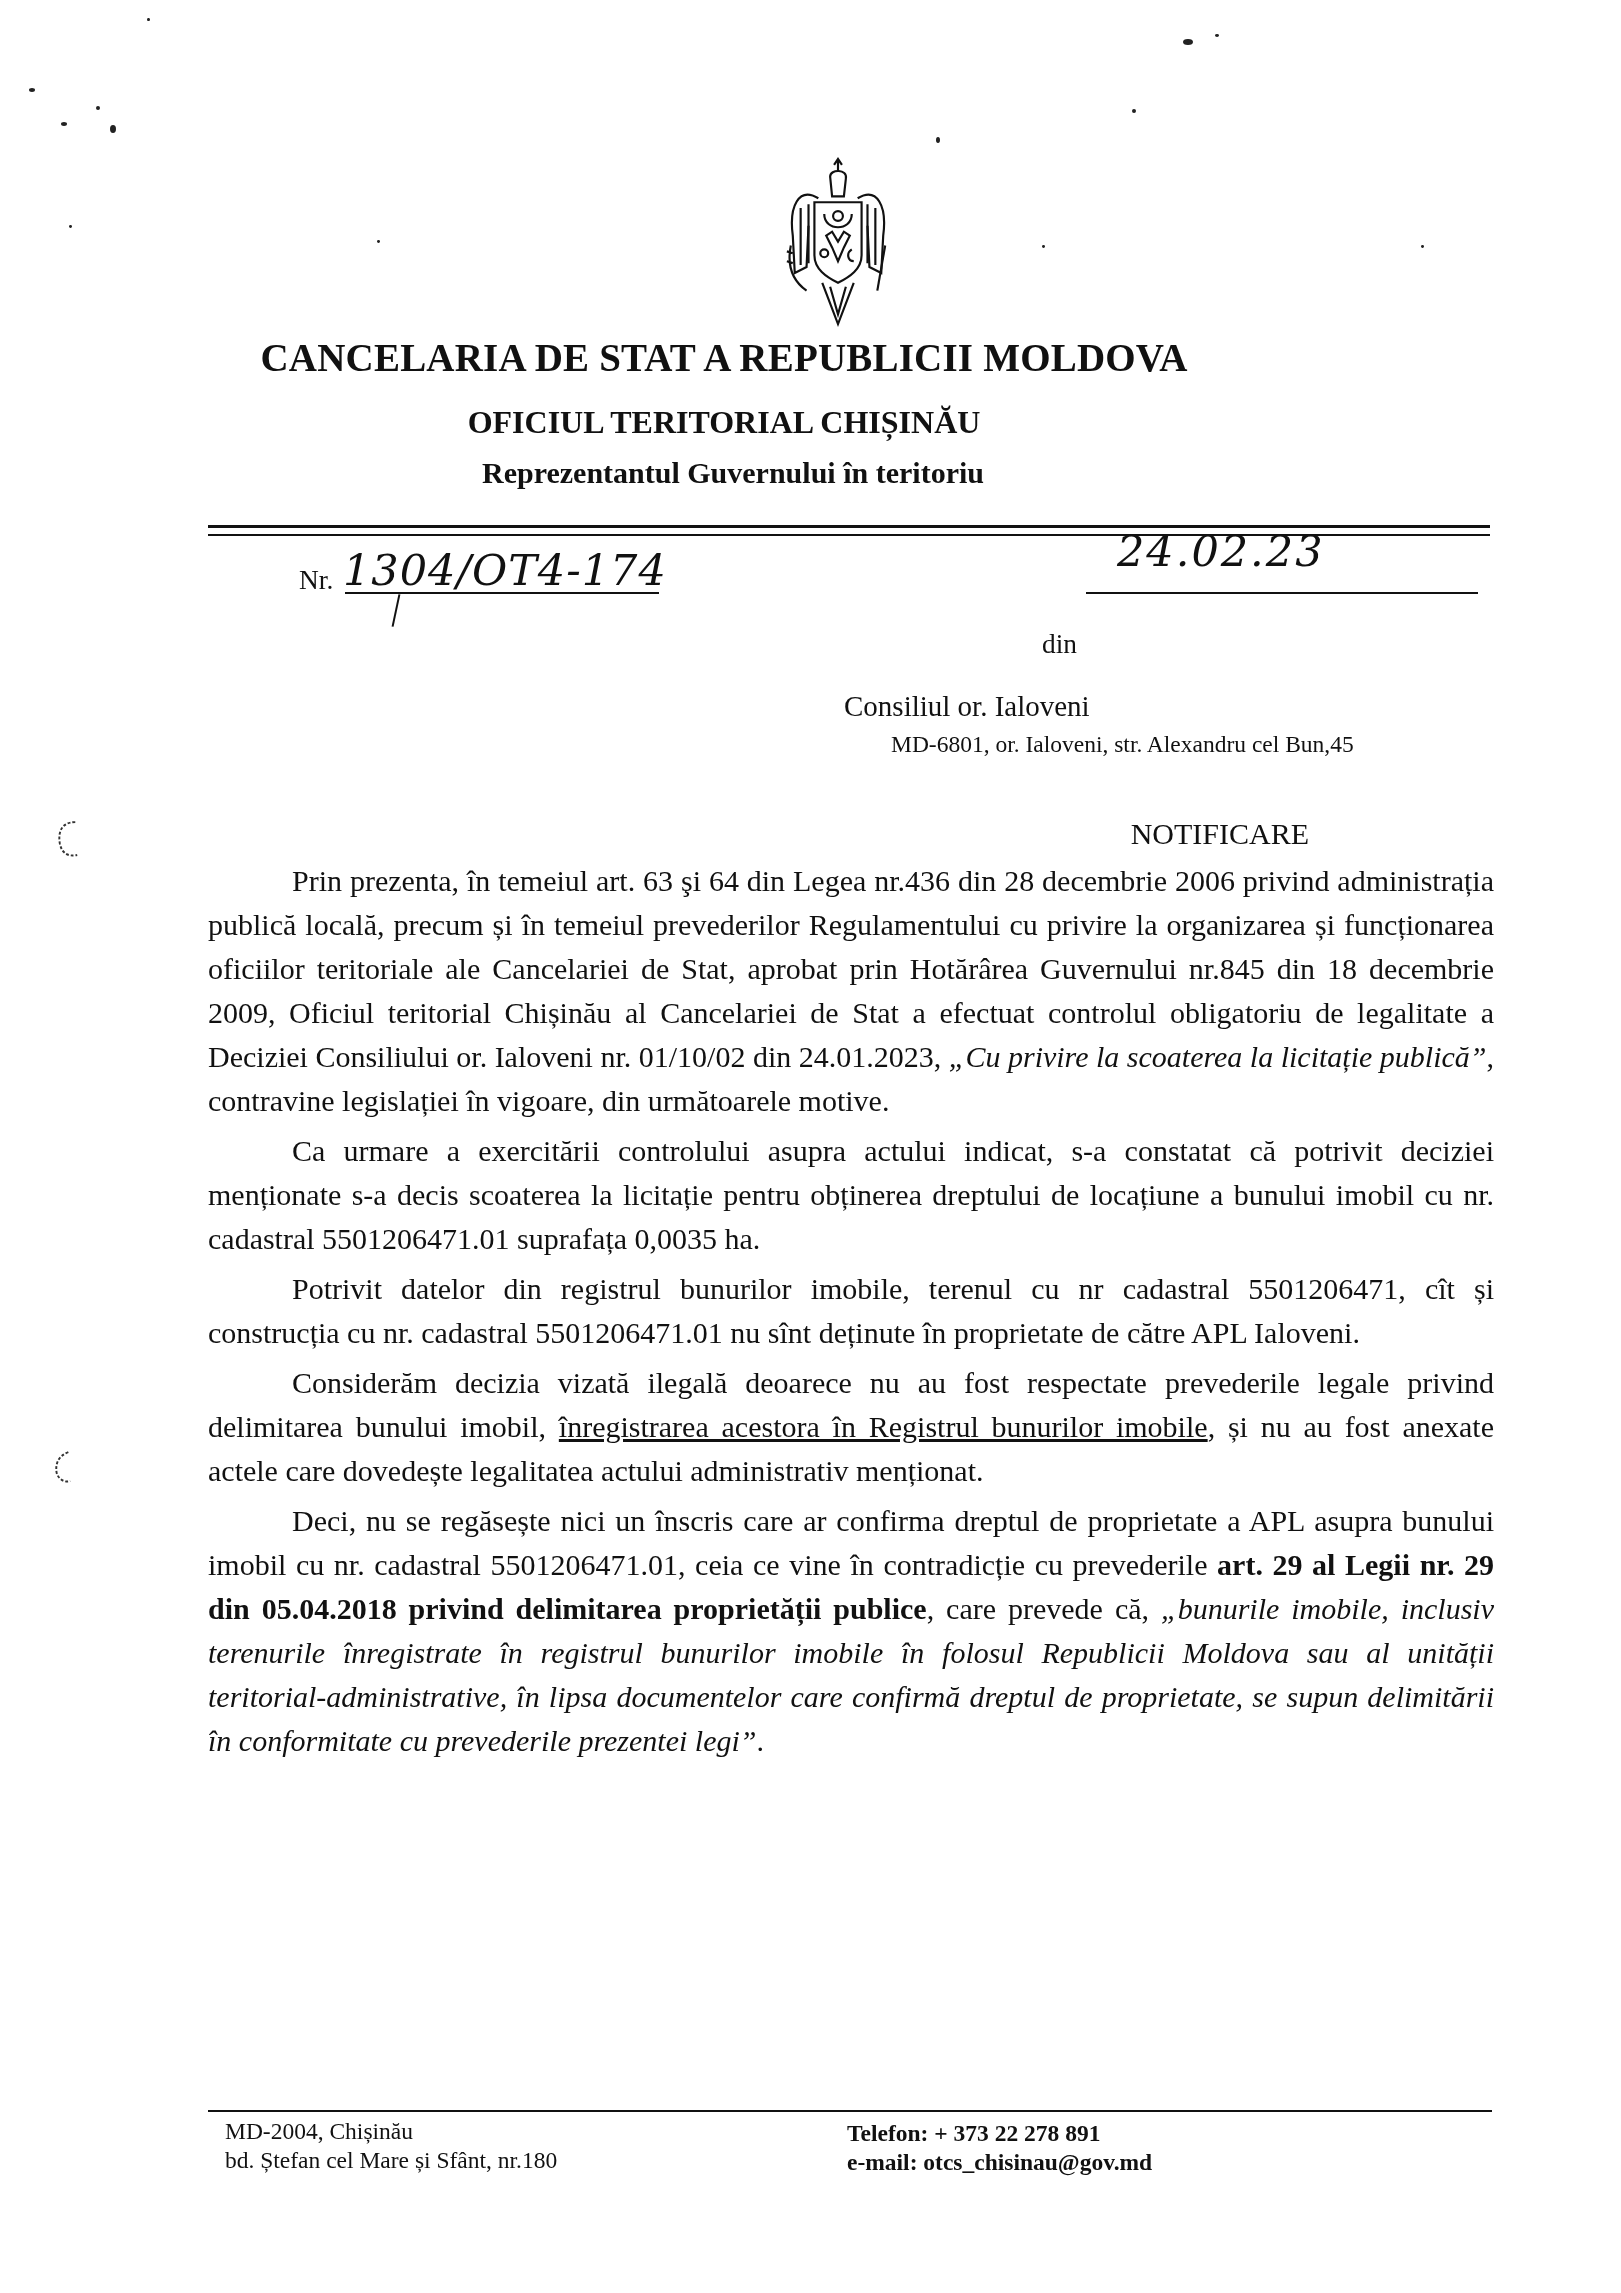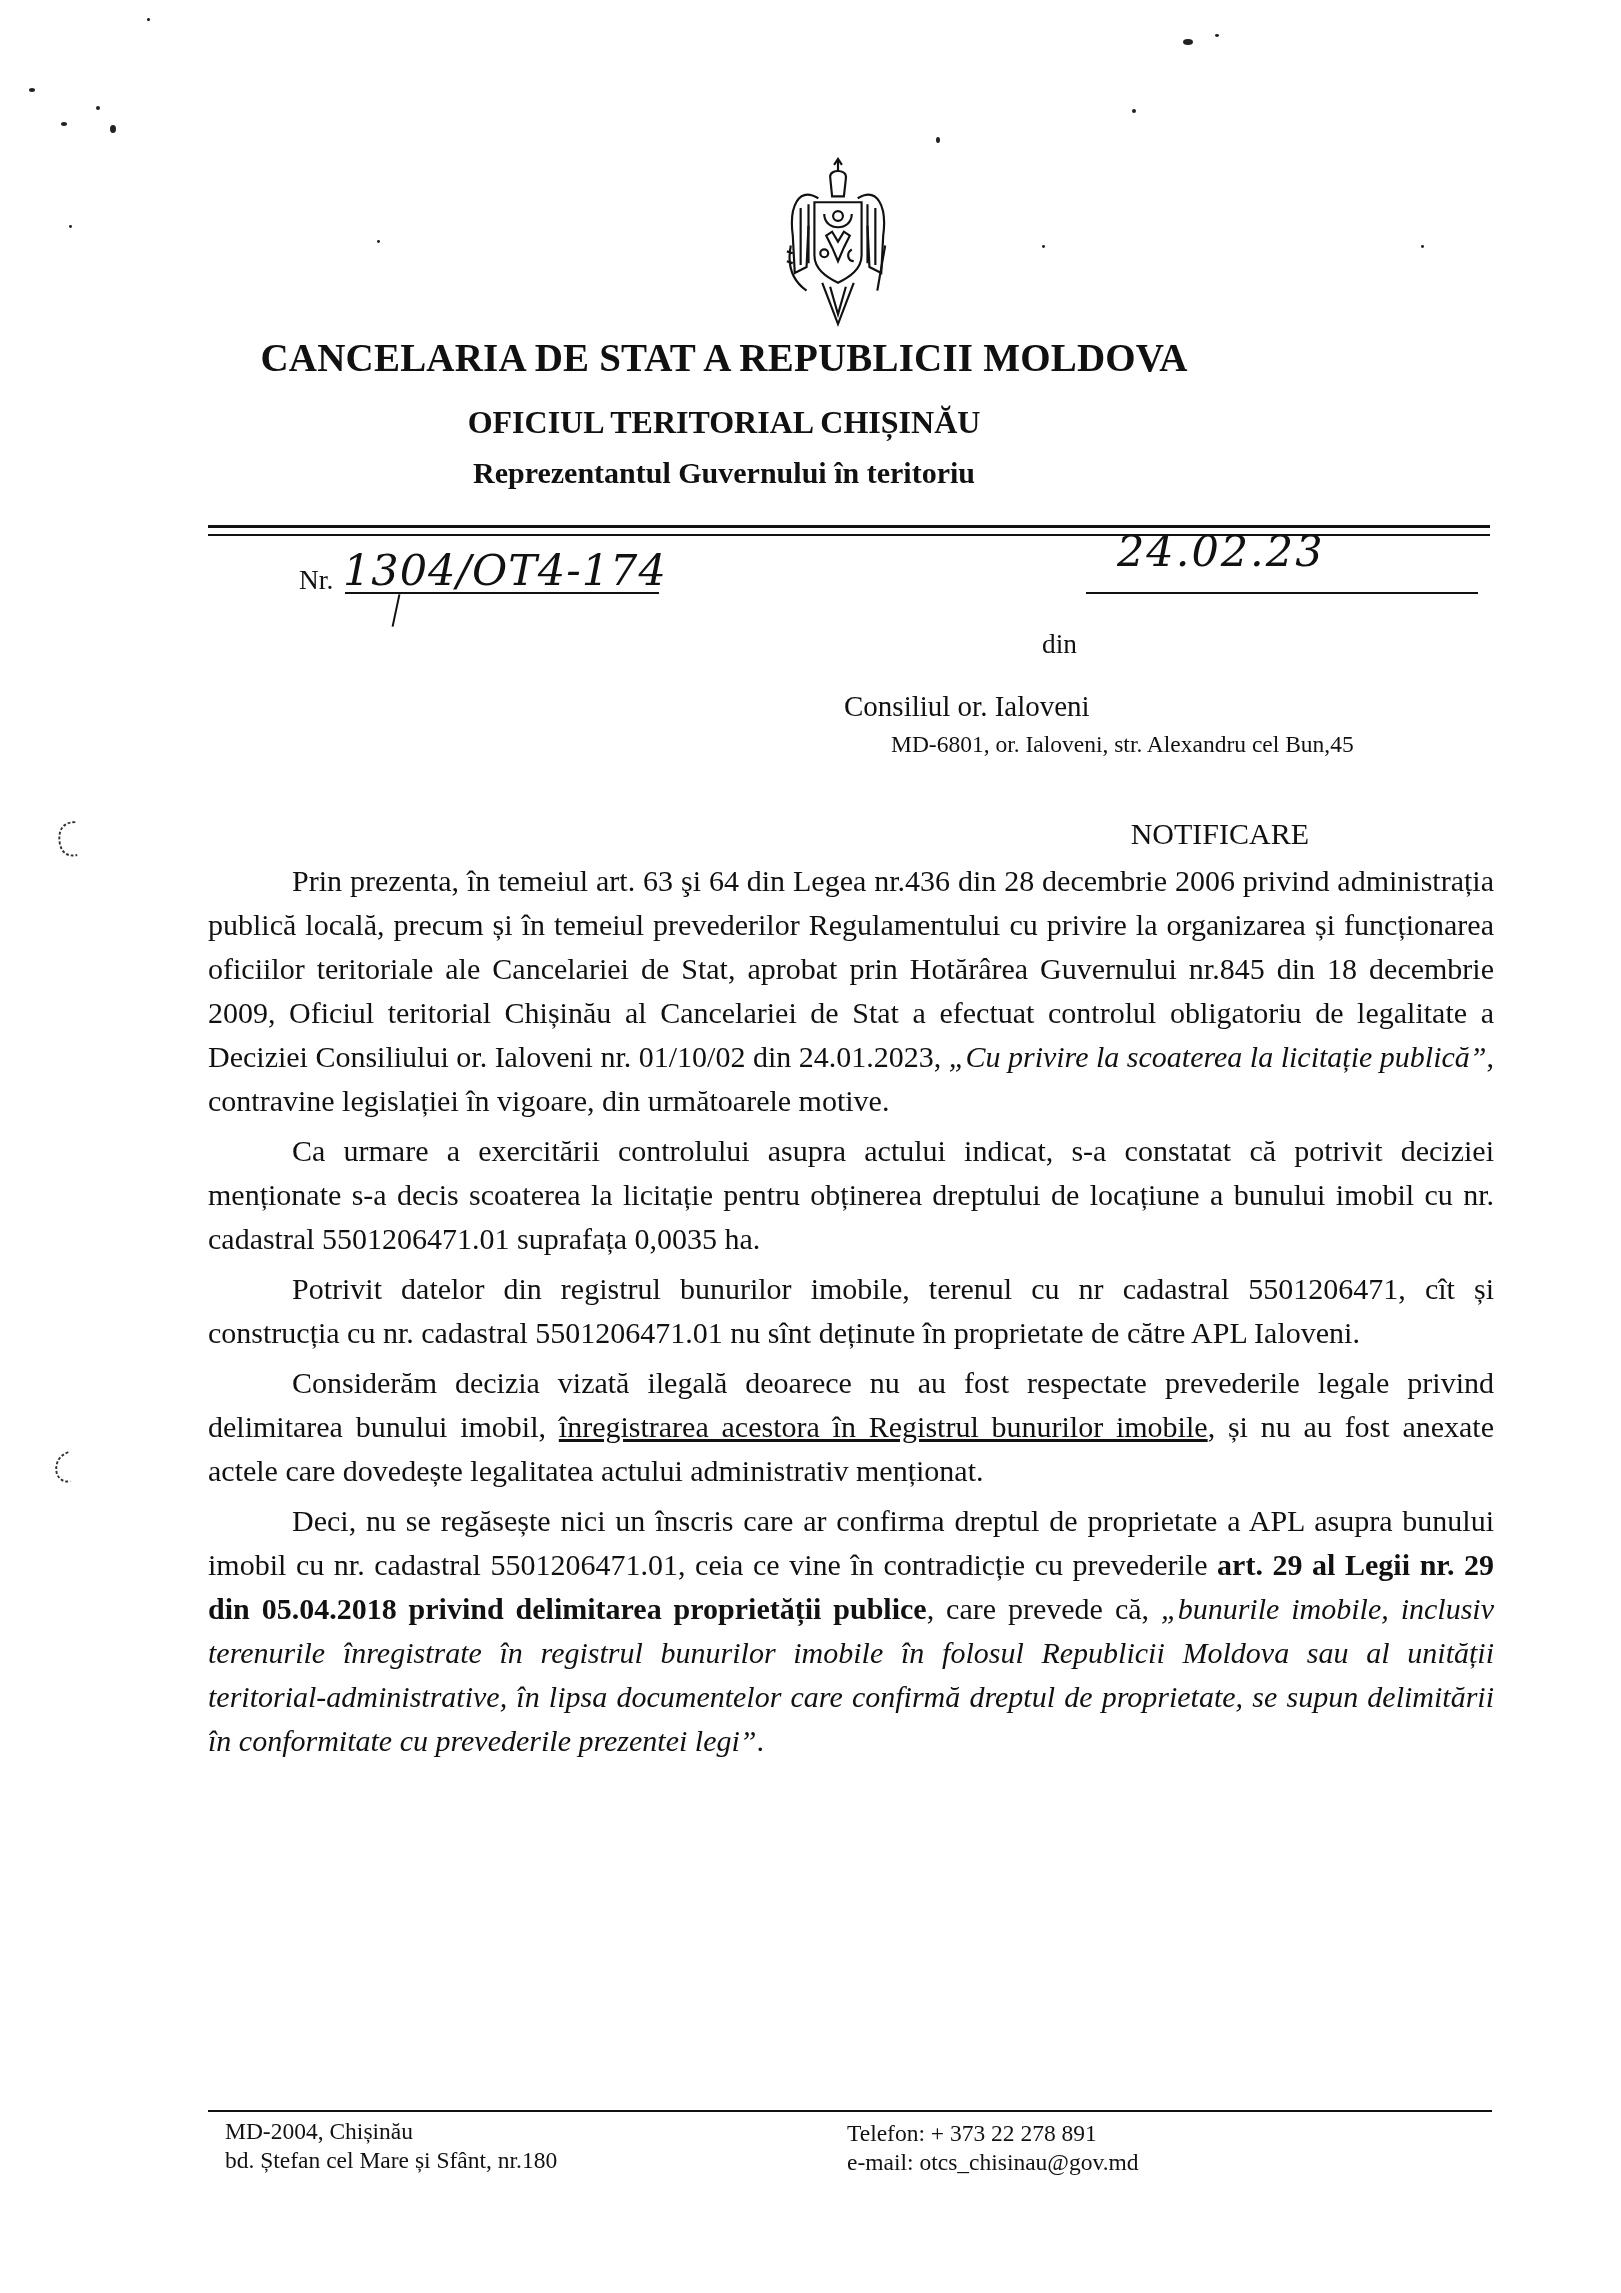--- a/index.html
+++ b/index.html
@@ -11,21 +11,21 @@
 
   
   .speck { position: absolute; background: #222; border-radius: 50%; }
 
   
   #coat { left: 779px; top: 157px; width: 118px; height: 172px; }
 
   .hdr { position: absolute; left: 0; width: 1448px; text-align: center; font-weight: bold; }
   #h1 { top: 335px; font-size: 39px; letter-spacing: 0.2px; }
   #h2 { top: 404px; font-size: 32px; }
-  #h3 { top: 456px; font-size: 30px; }
+  #h3 { top: 456px; font-size: 30px; padding-left: 9px; }
 
   .rule { position: absolute; left: 208px; width: 1282px; height: 2.9px; background: #111; }
   #rule1 { top: 525px; }
   #rule2 { top: 534px; height: 2px; }
 
   #nr-label { left: 272px; top: 565px; font-size: 27.4px; margin-left: 27px; }
   #nr-line  { left: 345px; top: 592px; width: 314px; height: 2px; background: #111; }
   #nr-hand  { left: 343px; top: 545px; font-size: 43px; font-style: italic; font-family: "DejaVu Serif", serif; letter-spacing: 1px; }
   #nr-tick  { left: 395px; top: 594px; width: 2px; height: 33px; background: #111; transform: rotate(12deg); }
 
@@ -44,21 +44,21 @@
   }
   #body-text p { margin: 0 0 5.9px 0; text-indent: 84px; }
   #body-text p.no-gap { margin-bottom: 0; }
   .it { font-style: italic; }
   .b { font-weight: bold; }
   .u { text-decoration: underline; }
 
   #foot-rule { left: 208px; top: 2110px; width: 1284px; height: 2px; background: #111; }
   .foot { position: absolute; font-size: 23.5px; line-height: 29px; }
   #foot-left  { left: 225px; top: 2117px; }
-  #foot-right { left: 847px; top: 2119px; }
+  #foot-right { left: 847px; top: 2119px; font-weight: bold; }
 </style>
 </head>
 <body>
 
 <div class="speck" style="left:96px;top:106px;width:3.9px;height:3.9px;"></div>
 <div class="speck" style="left:110px;top:125px;width:5.9px;height:7.8px;"></div>
 <div class="speck" style="left:29px;top:88px;width:5.9px;height:3.9px;"></div>
 <div class="speck" style="left:61px;top:122px;width:5.9px;height:3.9px;"></div>
 <div class="speck" style="left:147px;top:17.6px;width:2.9px;height:3.9px;"></div>
 <div class="speck" style="left:1183px;top:39px;width:9.8px;height:5.9px;"></div>

